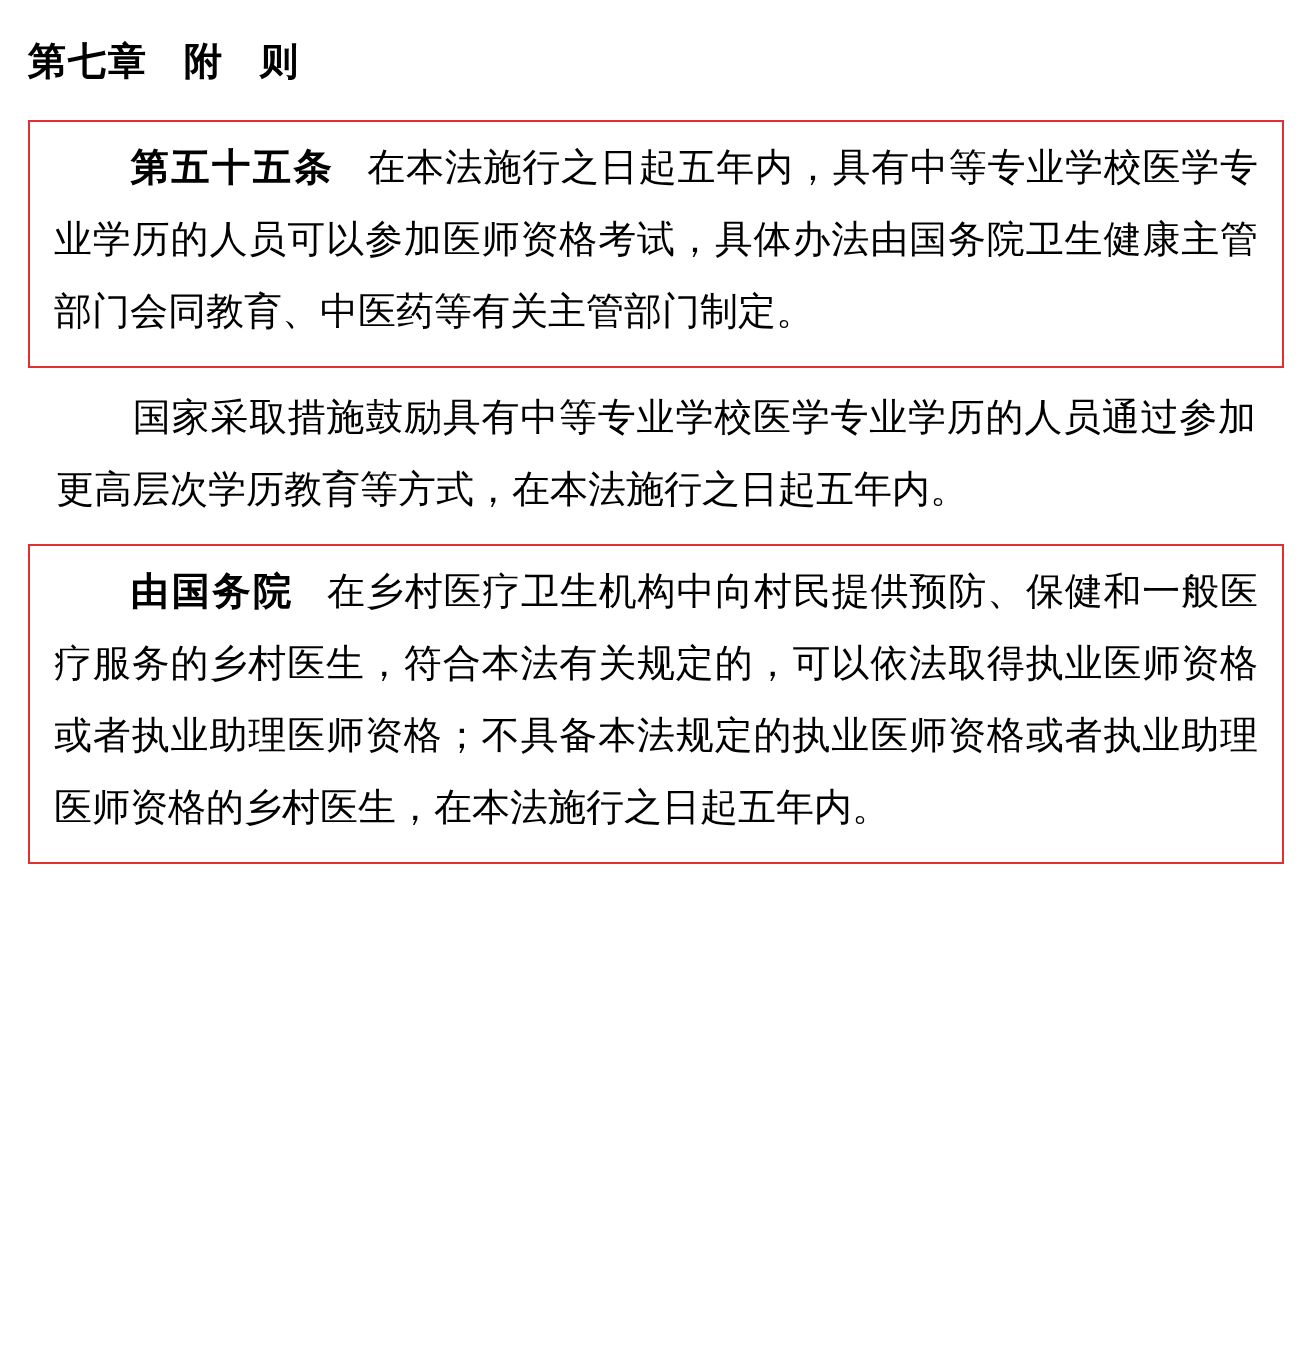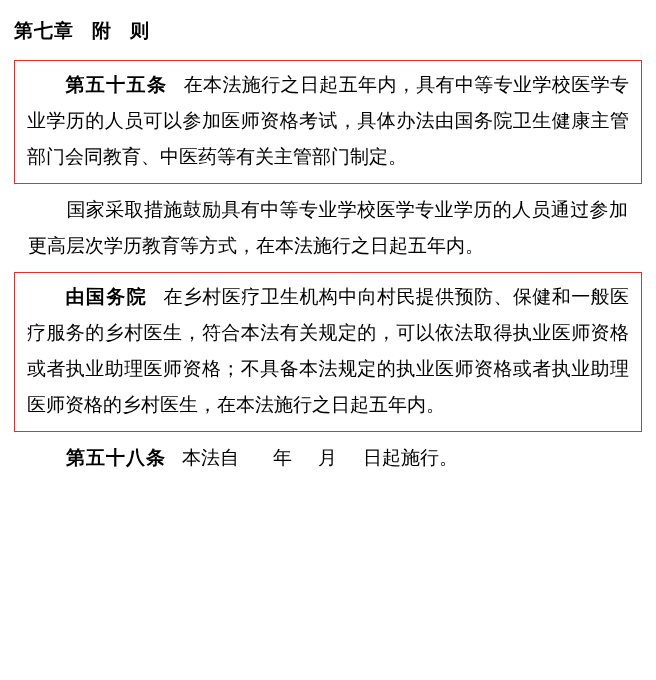--- a/index.html
+++ b/index.html
@@ -91,17 +91,14 @@
 
   <div class="plain-block">
     <p class="para"><span class="indent"></span><span>国家采取措施鼓励具有中等专业学校医学专业学历的人员通过参加更高层次学历教育等方式，在本法施行之日起五年内。</span></p>
   </div>
 
   <div class="highlight-box">
     <p class="para"><span class="indent"></span><span class="art-label">由国务院</span><span class="art-gap"></span><span>在乡村医疗卫生机构中向村民提供预防、保健和一般医疗服务的乡村医生，符合本法有关规定的，可以依法取得执业医师资格或者执业助理医师资格；不具备本法规定的执业医师资格或者执业助理医师资格的乡村医生，在本法施行之日起五年内。</span></p>
   </div>
 
 
-  <div class="plain-block">
-    <p class="para"><span class="indent"></span><span class="art-label">第五十八条</span><span class="art-gap"></span><span>本法自</span><span class="blank-gap-sm"></span><span>年</span><span class="blank-gap-xs"></span><span>月</span><span class="blank-gap-xs"></span><span>日起施行。</span></p>
-  </div>
 
 </div>
 
 </body></html>

